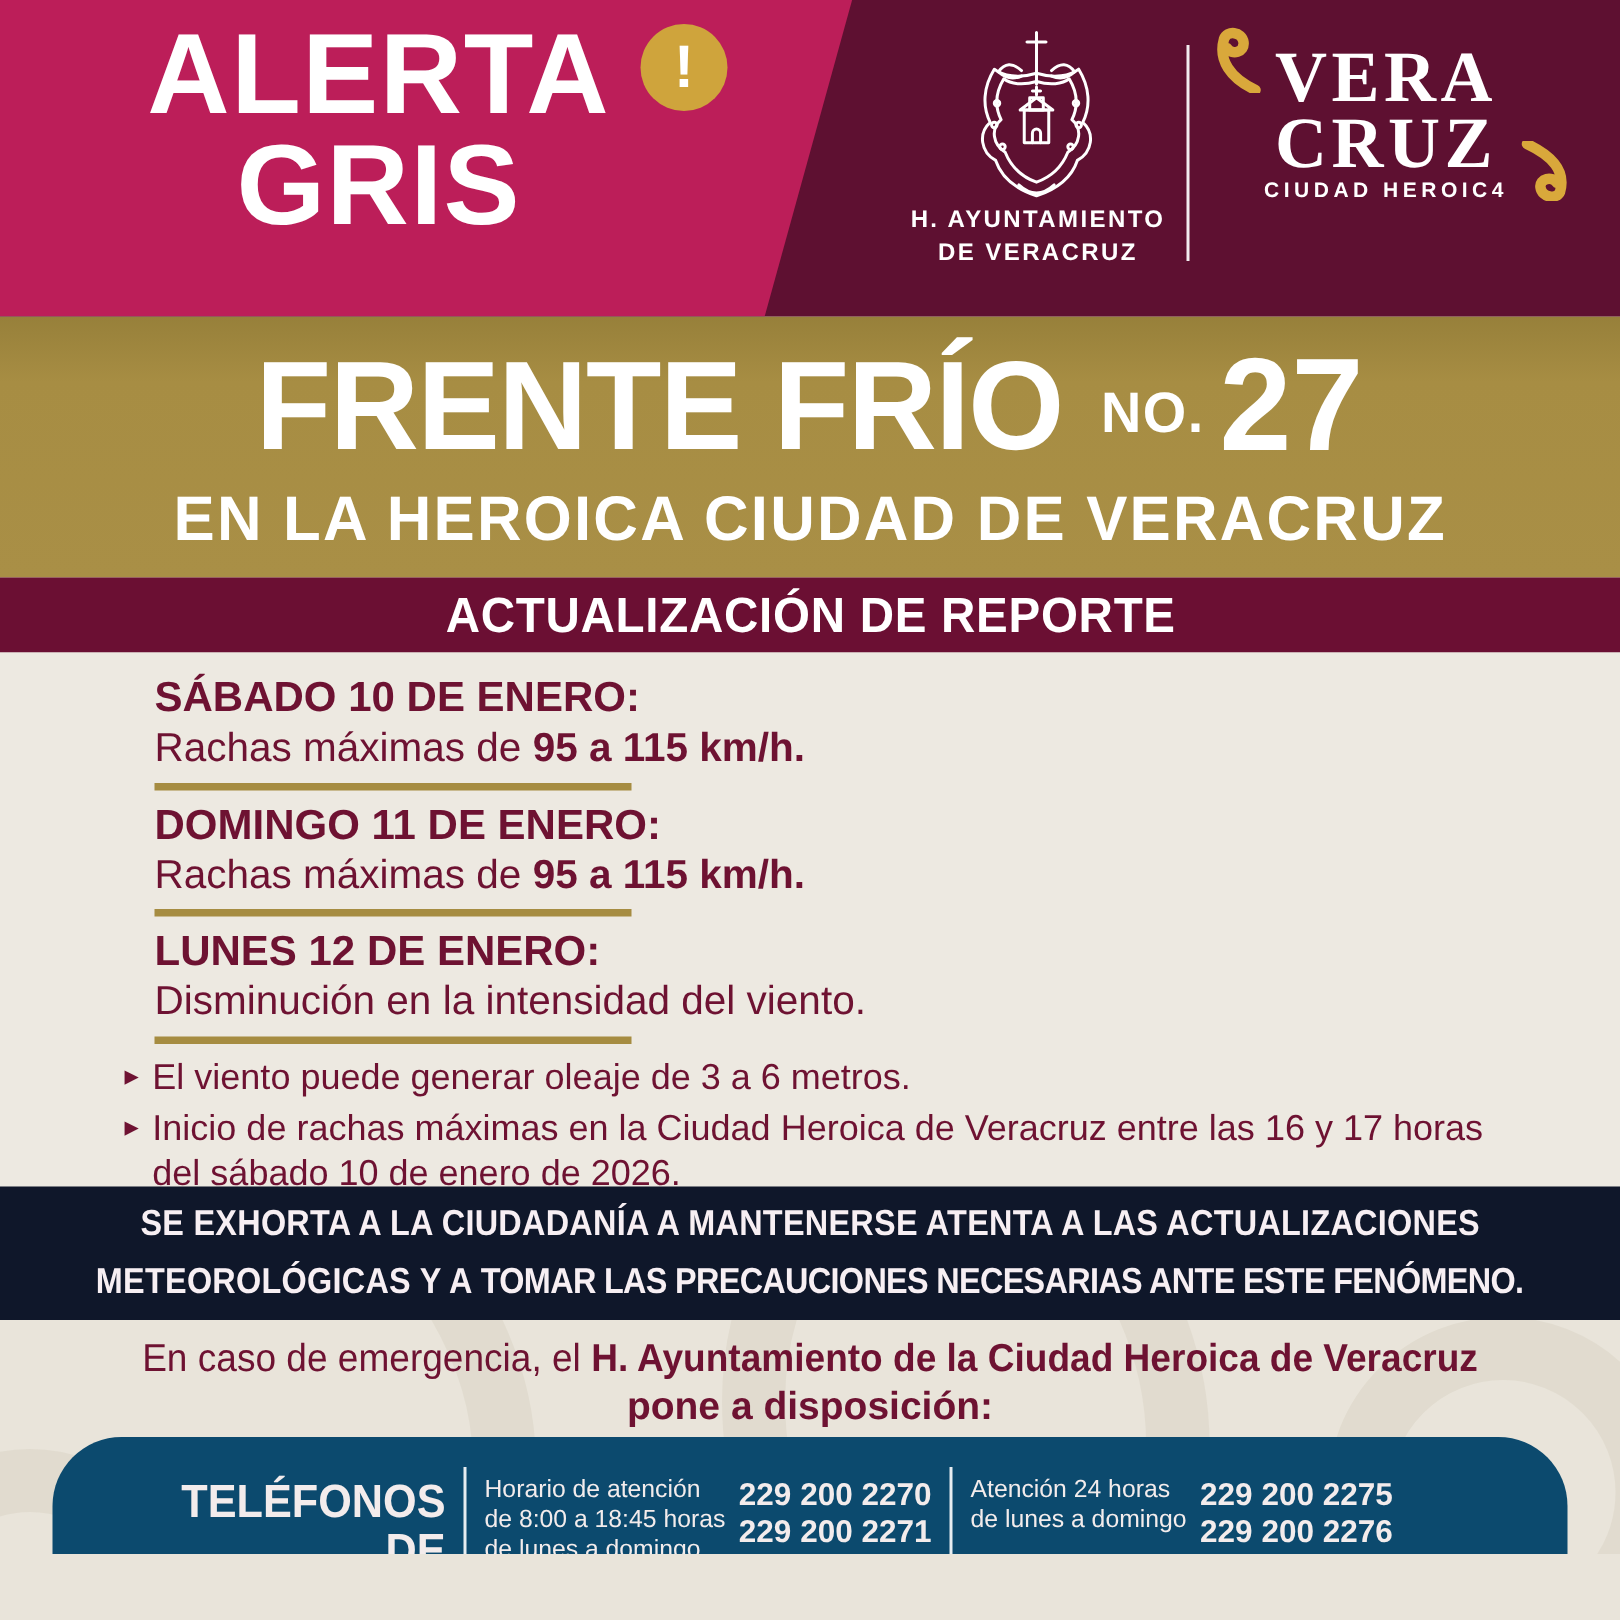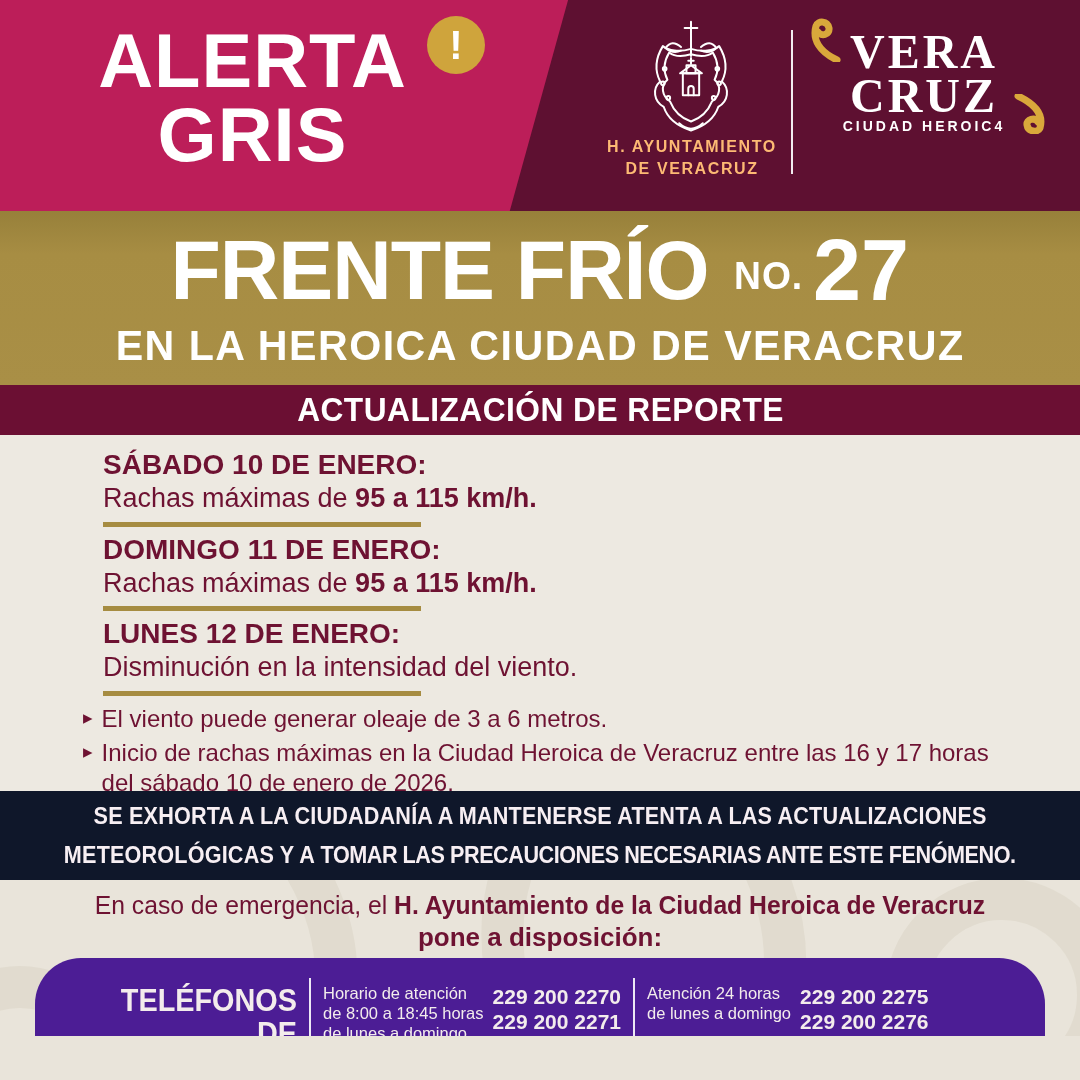--- a/index.html
+++ b/index.html
@@ -7,28 +7,28 @@
     width:1080px;height:1080px;overflow:hidden;
     font-family:"Liberation Sans", sans-serif;
     background:#E9E4DA;
   }
   .poster{position:relative;width:1080px;height:1080px;}
 
   
   .header{position:relative;height:211px;background:#5E1031;overflow:hidden;}
   .pink-wedge{position:absolute;inset:0;background:#BC1E59;
     clip-path:polygon(0 0,52.6% 0,47.2% 100%,0 100%);}
-  .alert-title{position:absolute;left:0;top:24px;width:505px;text-align:center;
+  .alert-title{position:absolute;left:0;top:13px;width:505px;text-align:center;
     color:#FFFFFF;font-weight:900;font-size:76px;line-height:0.97;letter-spacing:1px;}
   .alert-badge{position:absolute;left:427px;top:16px;width:58px;height:58px;
     background:#CFA43C;border-radius:50%;color:#FFFFFF;font-weight:900;font-size:40px;
     display:flex;align-items:center;justify-content:center;}
   .crest{position:absolute;left:636px;top:18px;}
   .cityhall-text{position:absolute;left:592px;top:136px;width:200px;text-align:center;
-    color:#fdba74;font-size:16px;font-weight:700;letter-spacing:1.6px;line-height:1.35;}
+    color:#ffffff;font-size:16px;font-weight:700;letter-spacing:1.6px;line-height:1.35;}
   .logo-divider{position:absolute;left:791px;top:30px;width:2px;height:144px;
     background:rgba(255,255,255,0.92);}
   .brand{position:absolute;left:818px;top:30px;width:212px;text-align:center;color:#FFFFFF;}
   .brand-word{font-family:"Liberation Serif", serif;font-weight:700;font-size:48px;
     line-height:0.92;letter-spacing:3px;}
   .brand-sub{font-size:14px;font-weight:700;letter-spacing:3px;}
   .swirl-tl{position:absolute;left:-14px;top:-12px;}
   .swirl-br{position:absolute;right:-22px;top:64px;}
 
   
@@ -62,21 +62,21 @@
     letter-spacing:0.2px;line-height:1.6;}
   .advisory .cond{letter-spacing:-0.5px;}
 
   
   .footer{position:relative;height:156px;background:#E9E4DA;overflow:hidden;}
   .pattern{position:absolute;inset:0;}
   .emergency-intro{position:relative;text-align:center;color:#6E1232;padding-top:10px;}
   .ei-line1{font-size:26px;white-space:nowrap;transform:scaleX(0.95);font-weight:500;}
   .ei-line1 .b{font-weight:800;}
   .ei-line2{font-size:26px;font-weight:600;margin-top:1px;}
-  .phone-box{position:absolute;left:35px;right:35px;top:78px;bottom:0;background:#4c1d95;
+  .phone-box{position:absolute;left:35px;right:35px;top:78px;bottom:0;background:#0c4a6e;
     border-radius:46px 46px 0 0;display:flex;align-items:flex-start;
     padding:18px 18px 0 34px;box-sizing:border-box;color:#F3ECEC;}
   .pb-title{width:228px;text-align:right;font-size:31px;font-weight:800;line-height:1.08;
     margin-top:8px;transform:scaleX(0.93);transform-origin:right;}
   .vdiv{width:2px;height:76px;background:rgba(255,255,255,0.9);margin:2px 12px 0 12px;flex:none;}
   .pb-col{font-size:16.5px;font-weight:400;line-height:1.2;margin-top:8px;white-space:nowrap;}
   .pb-nums{font-size:21px;font-weight:800;line-height:1.2;margin-top:8px;margin-left:9px;white-space:nowrap;}
 </style>
 </head>
 <body>

